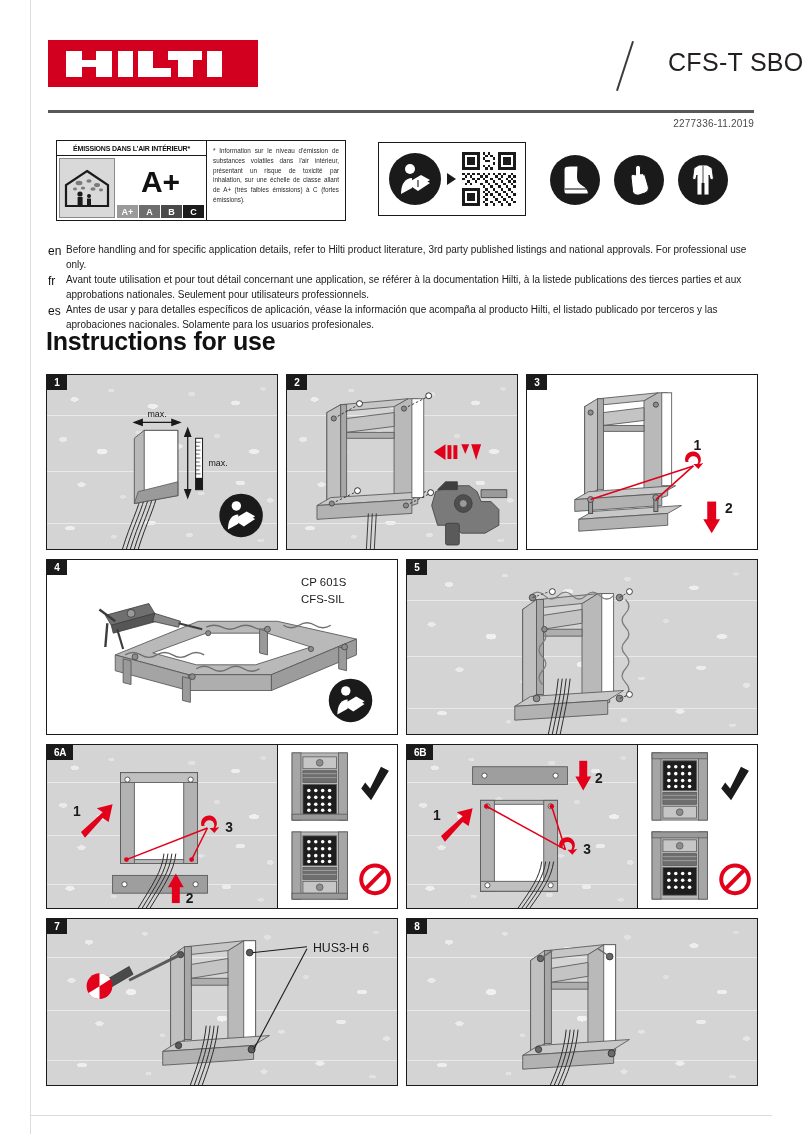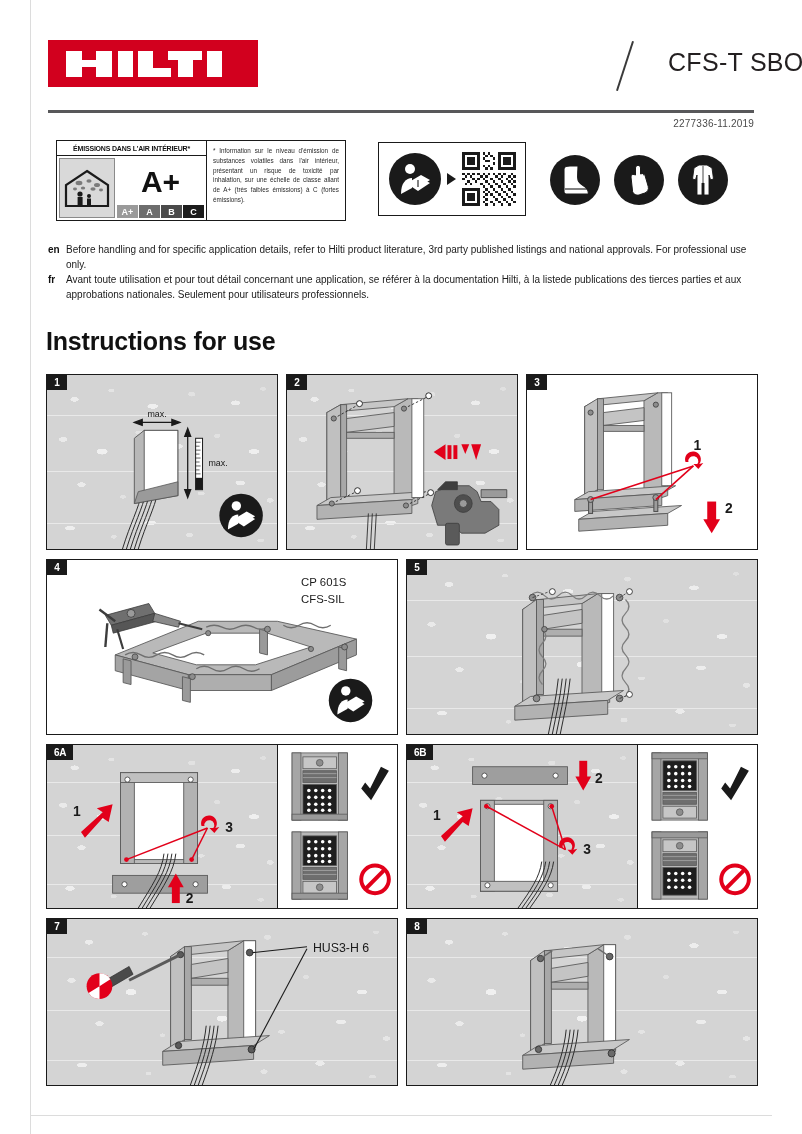--- a/index.html
+++ b/index.html
@@ -59,21 +59,21 @@
   .tri-play { width:0;height:0;border-left:9px solid #1a1a1a;border-top:6px solid transparent;border-bottom:6px solid transparent; }
   .qr { width:54px; height:54px; }
 
   .ppe-row { position:absolute; left:502px; top:0; width:210px; height:80px; display:flex; align-items:center; gap:14px; }
   .ppe { width:50px; height:50px; border-radius:50%; background:#1a1a1a; position:relative; }
   .ppe svg { position:absolute; left:50%; top:50%; transform:translate(-50%,-50%); }
 
   
   .langs { position:absolute; left:48px; top:243px; width:720px; }
   .lang-row { display:flex; align-items:flex-start; margin-bottom:1px; }
-  .lang-code { width:18px; flex:0 0 18px; font-size:10px; font-weight:bold; color:#111; padding-top:0.5px; }
+  .lang-code { width:18px; flex:0 0 18px; font-size:12px; font-weight:normal; color:#111; padding-top:0.5px; }
   .lang-text { flex:1; font-size:10px; line-height:1.45; color:#1a1a1a; }
 
   
   .heading { position:absolute; left:46px; top:327px; font-size:25px; font-weight:bold; letter-spacing:-0.2px; color:#111; }
 
   
   .grid { position:absolute; left:46px; top:374px; width:712px; }
   .row { display:flex; gap:8px; margin-bottom:9px; }
 
   .panel { position:relative; border:1.5px solid #1a1a1a; overflow:hidden; background:#fff; }
@@ -351,20 +351,24 @@
 
   <div class="langs">
     <div class="lang-row">
       <div class="lang-code">en</div>
       <div class="lang-text">Before handling and for specific application details, refer to Hilti product literature, 3rd party published listings and national approvals. For professional use only.</div>
     </div>
     <div class="lang-row">
       <div class="lang-code">fr</div>
       <div class="lang-text">Avant toute utilisation et pour tout détail concernant une application, se référer à la documentation Hilti, à la listede publications des tierces parties et aux approbations nationales. Seulement pour utilisateurs professionnels.</div>
     </div>
+    <div class="lang-row">
+      <div class="lang-code">es</div>
+      <div class="lang-text">Antes de usar y para detalles específicos de aplicación, véase la información que acompaña al producto Hilti, el listado publicado por terceros y las aprobaciones nacionales. Solamente para los usuarios profesionales.</div>
+    </div>
   </div>
 
   <div class="heading">Instructions for use</div>
 
   <div class="grid">
 
     <div class="row">
 
       <div class="panel" style="width:232px;height:176px;">
         <div class="wall"></div>

